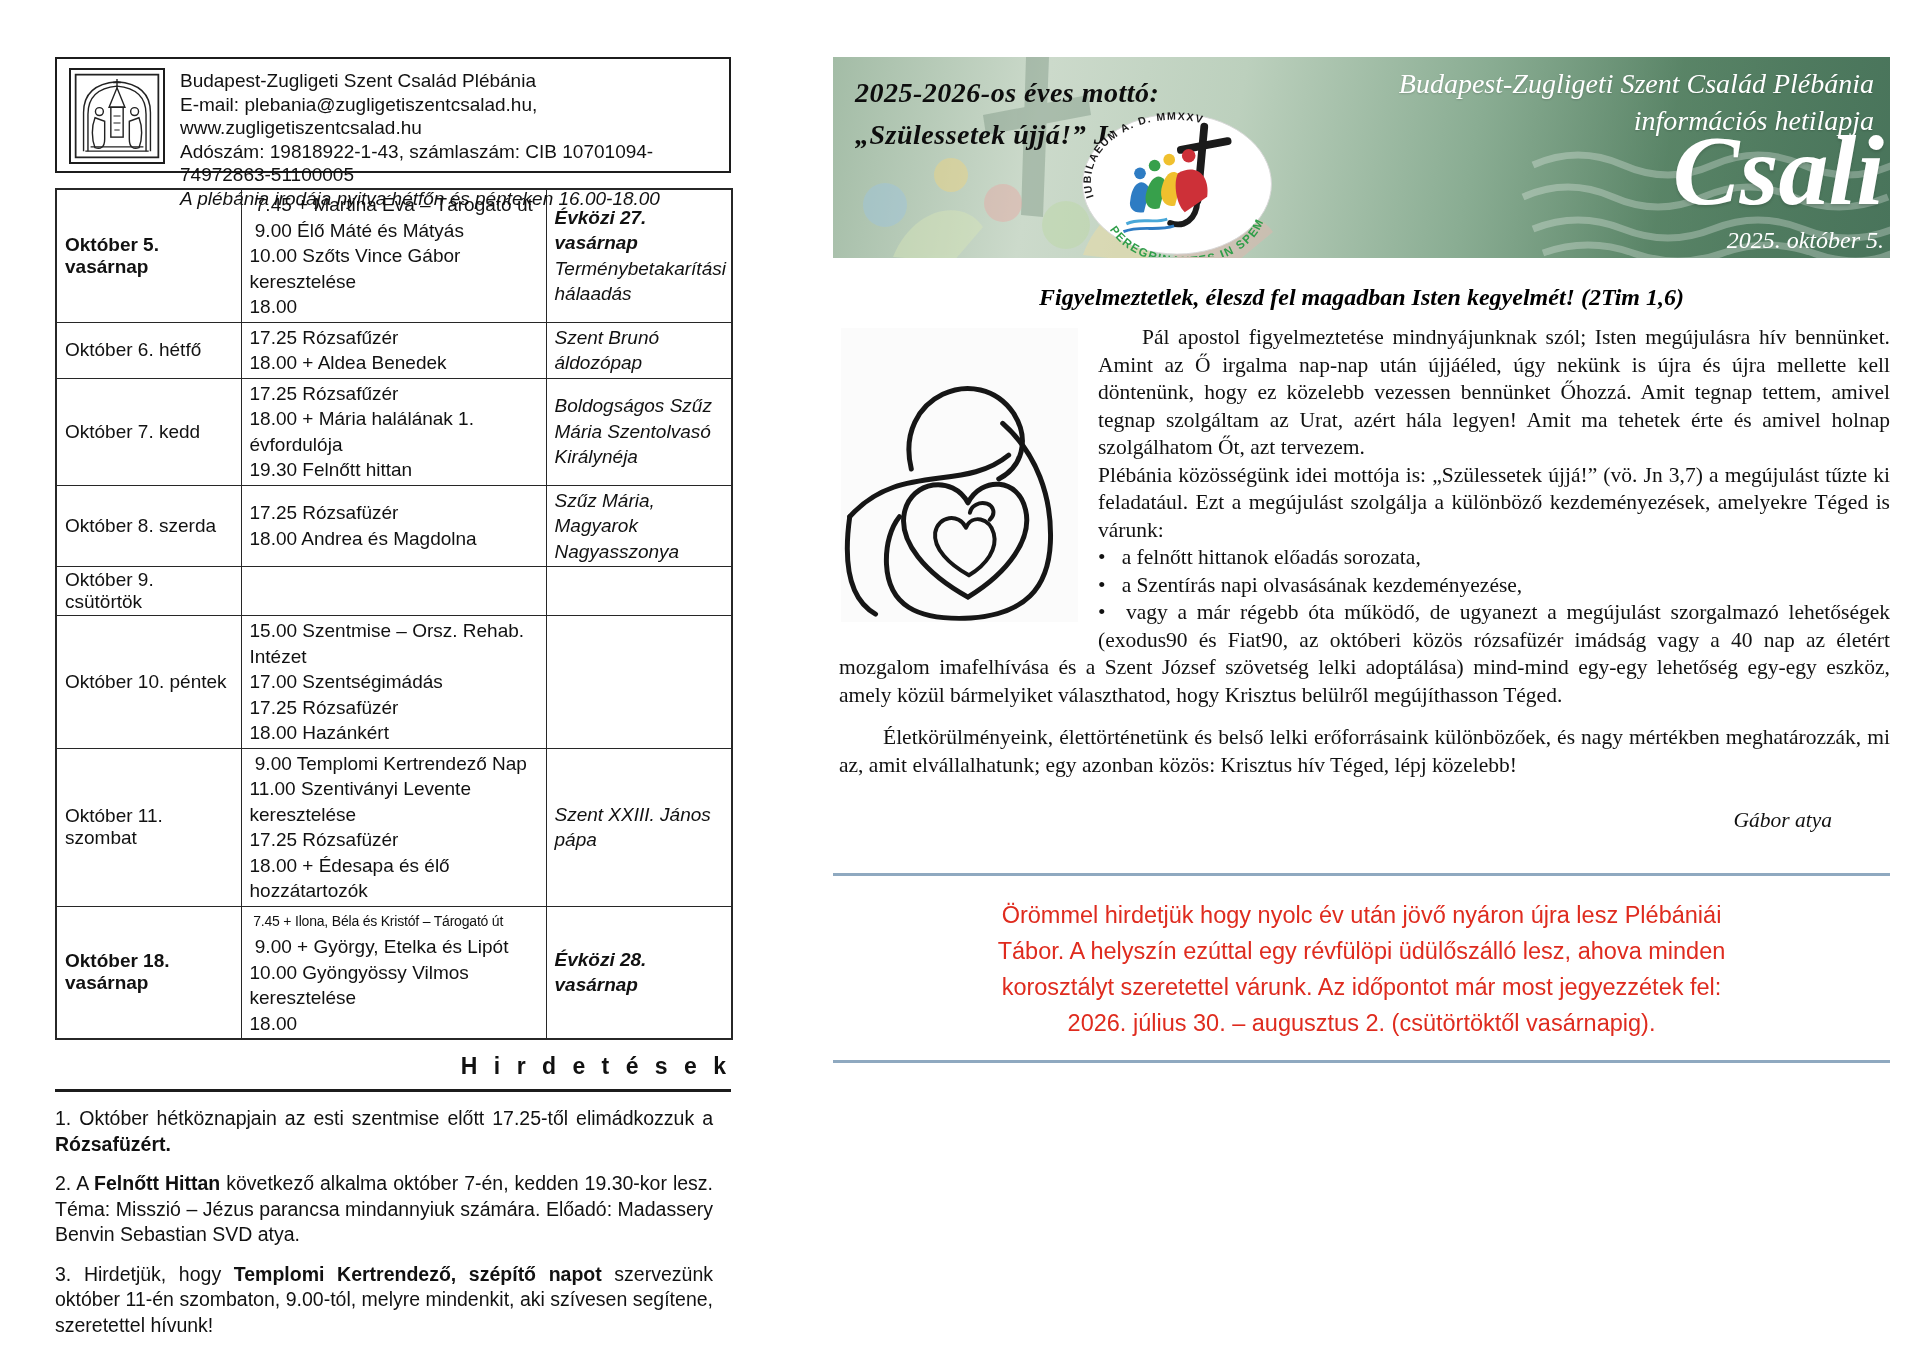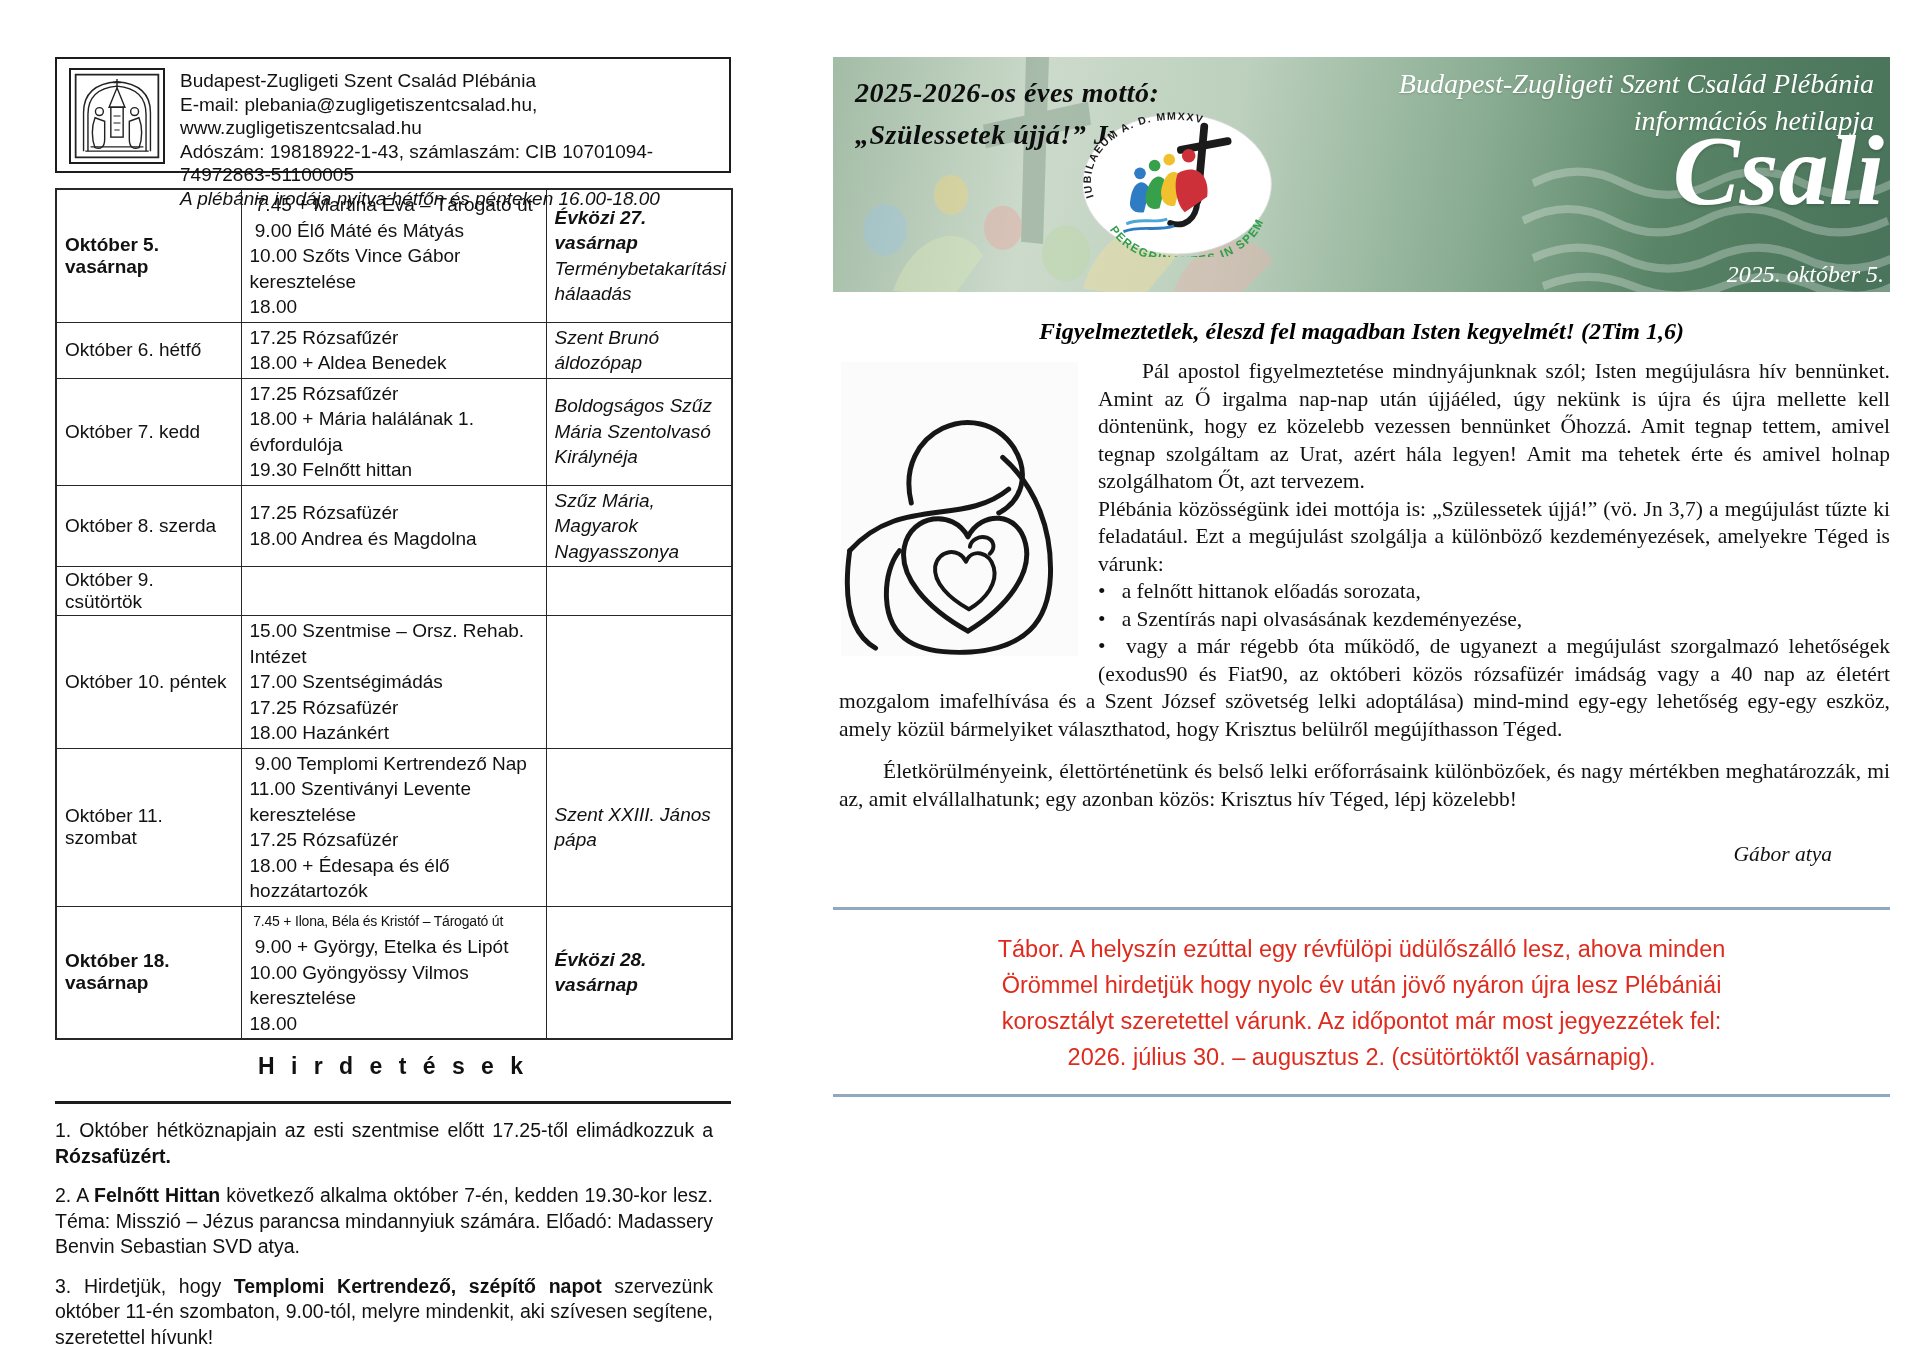--- a/index.html
+++ b/index.html
@@ -25,29 +25,29 @@
   .schedule{margin-top:15px;}
   table.sched{border-collapse:collapse;width:676px;table-layout:fixed;border:2px solid #272727;}
   table.sched td{border:1.8px solid #272727;font-size:19px;padding:2px 8px;vertical-align:middle;box-sizing:border-box;}
   table.sched tr{height:28px;}
   .c-ev div{white-space:pre-wrap;line-height:25.5px;}
   .c-ev .fit{font-size:14px;letter-spacing:-0.2px;}
   .c-feast{font-style:italic;}
   .c-feast div{line-height:25.5px;}
 
   .ann-head{
-    margin-top:13px;text-align:center;font-weight:700;font-size:23px;
-    letter-spacing:5px;padding-bottom:21px;border-bottom:3px solid #1c1c1c;
+    margin-top:13px;text-align:right;font-weight:700;font-size:23px;
+    letter-spacing:5px;padding-bottom:9px;border-bottom:3px solid #1c1c1c;
   }
   .ann-list p{font-size:19.5px;line-height:25.5px;text-align:justify;margin:14px 18px 0 0;}
 
   
   .right-page{position:absolute;left:833px;top:57px;width:1057px;}
   .banner{
-    position:relative;height:235px;overflow:hidden;
+    position:relative;height:201px;overflow:hidden;
     background:linear-gradient(100deg,#a3bca6 0%,#ccdacb 20%,#bcd0bd 38%,#8aad93 60%,#58856494 78%,#49745b 100%),
                linear-gradient(100deg,#9db8a2,#49745b);
     background-blend-mode:normal;
   }
   .banner-bg{position:absolute;inset:0;width:100%;height:100%;}
   .motto{
     position:absolute;left:22px;top:15px;color:#0d0d0d;
     font-family:"Liberation Serif",serif;font-style:italic;font-weight:700;
     font-size:28px;line-height:42px;letter-spacing:.5px;
   }
@@ -316,18 +316,18 @@
   <p class="indent">Pál apostol figyelmeztetése mindnyájunknak szól; Isten megújulásra hív bennünket. Amint az Ő irgalma nap-nap után újjáéled, úgy nekünk is újra és újra mellette kell döntenünk, hogy ez közelebb vezessen bennünket Őhozzá. Amit tegnap tettem, amivel tegnap szolgáltam az Urat, azért hála legyen! Amit ma tehetek érte és amivel holnap szolgálhatom Őt, azt tervezem.</p>
       <p class="plain">Plébánia közösségünk idei mottója is: „Szülessetek újjá!” (vö. Jn 3,7) a megújulást tűzte ki feladatául. Ezt a megújulást szolgálja a különböző kezdeményezések, amelyekre Téged is várunk:</p>
       <p class="bullet">•  a felnőtt hittanok előadás sorozata,</p>
       <p class="bullet">•  a Szentírás napi olvasásának kezdeményezése,</p>
       <p class="bullet">•  vagy a már régebb óta működő, de ugyanezt a megújulást szorgalmazó lehetőségek (exodus90 és Fiat90, az októberi közös rózsafüzér imádság vagy a 40 nap az életért mozgalom imafelhívása és a Szent József szövetség lelki adoptálása) mind-mind egy-egy lehetőség egy-egy eszköz, amely közül bármelyiket választhatod, hogy Krisztus belülről megújíthasson Téged.</p>
       <p class="gap-indent">Életkörülményeink, élettörténetünk és belső lelki erőforrásaink különbözőek, és nagy mértékben meghatározzák, mi az, amit elvállalhatunk; egy azonban közös: Krisztus hív Téged, lépj közelebb!</p>
       <p class="signature">Gábor atya</p>
     </div>
 
   <div class="camp">
+      <div style="color: rgb(223, 43, 30);">Örömmel hirdetjük hogy nyolc év után jövő nyáron újra lesz Plébániái</div>
       <div style="color: rgb(223, 43, 30);">Tábor. A helyszín ezúttal egy révfülöpi üdülőszálló lesz, ahova minden</div>
-      <div style="color: rgb(223, 43, 30);">Örömmel hirdetjük hogy nyolc év után jövő nyáron újra lesz Plébániái</div>
       <div style="color: rgb(223, 43, 30);">korosztályt szeretettel várunk. Az időpontot már most jegyezzétek fel:</div>
       <div style="color: rgb(223, 43, 30);">2026. július 30. – augusztus 2. (csütörtöktől vasárnapig).</div>
     </div>
 </div>
 
 </body></html>

